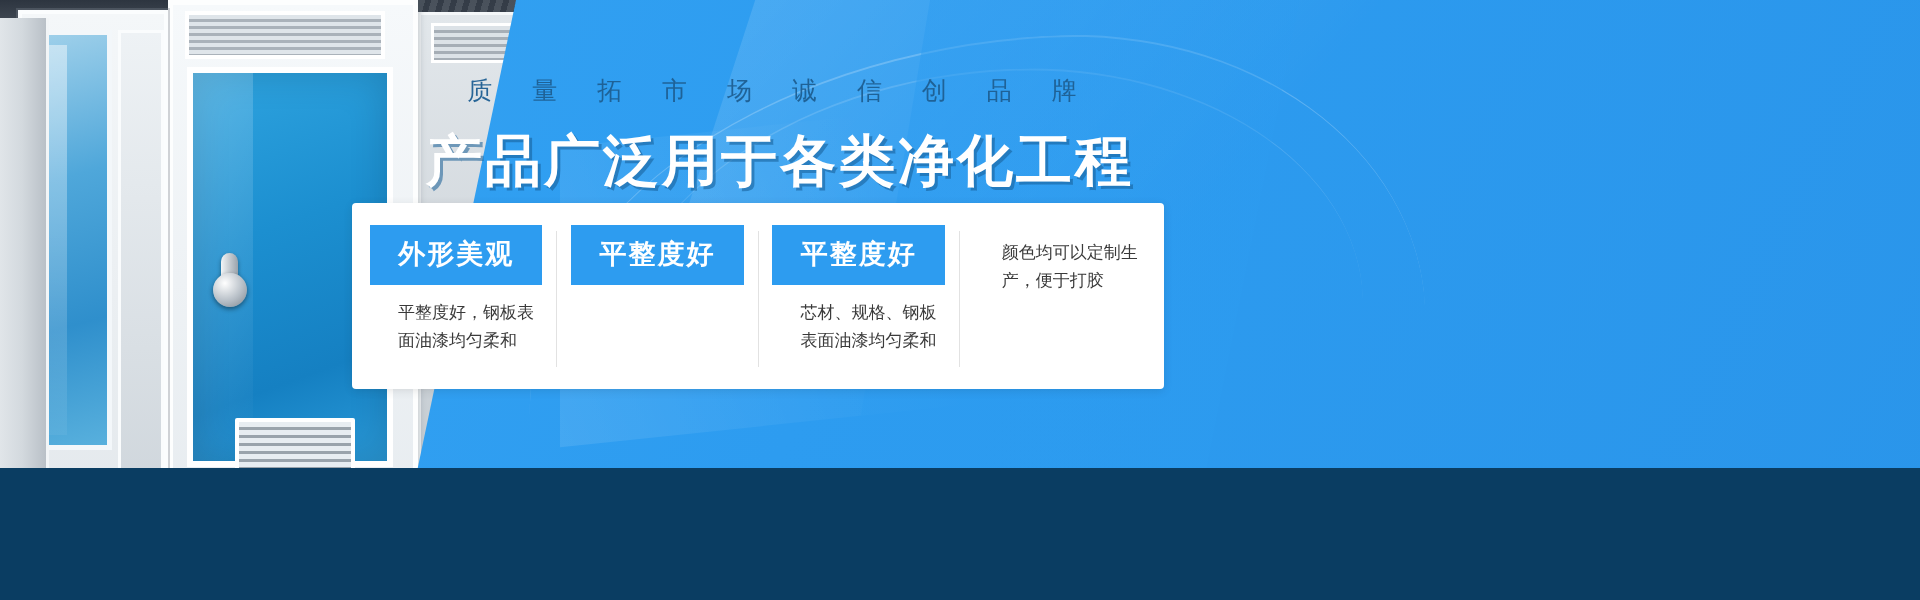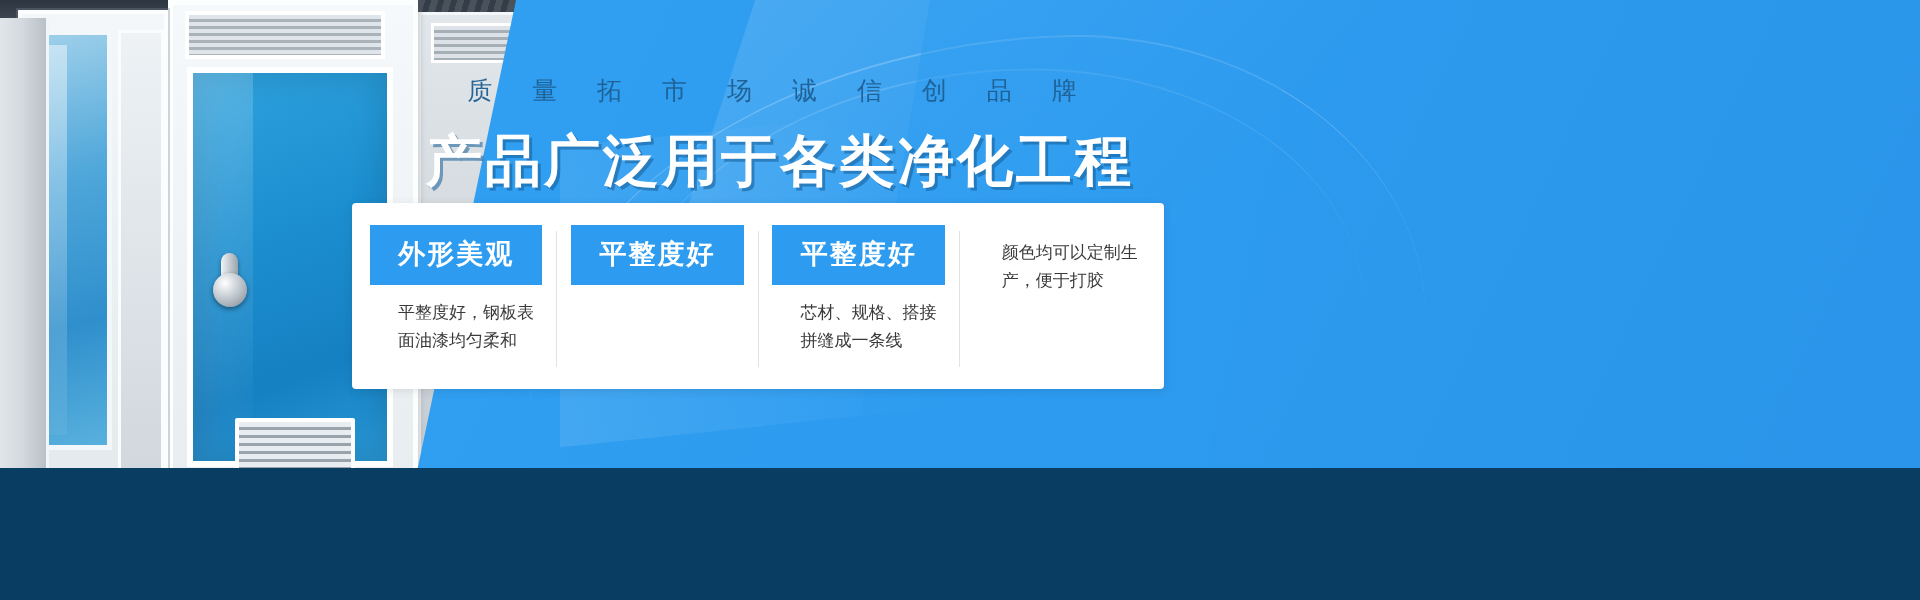--- a/index.html
+++ b/index.html
@@ -391,21 +391,21 @@
     </div>
     <div class="card-div"></div>
 
     <div class="card">
       <div class="card-head">平整度好</div>
     </div>
     <div class="card-div"></div>
 
     <div class="card">
       <div class="card-head">平整度好</div>
-      <div class="card-body">芯材、规格、搭接拼缝成一条线</div>
+      <div class="card-body">芯材、规格、钢板表面油漆均匀柔和</div>
     </div>
     <div class="card-div"></div>
 
     <div class="card">
       <div class="card-body">颜色均可以定制生产，便于打胶</div>
     </div>
 
   </div>
 
 </div>

